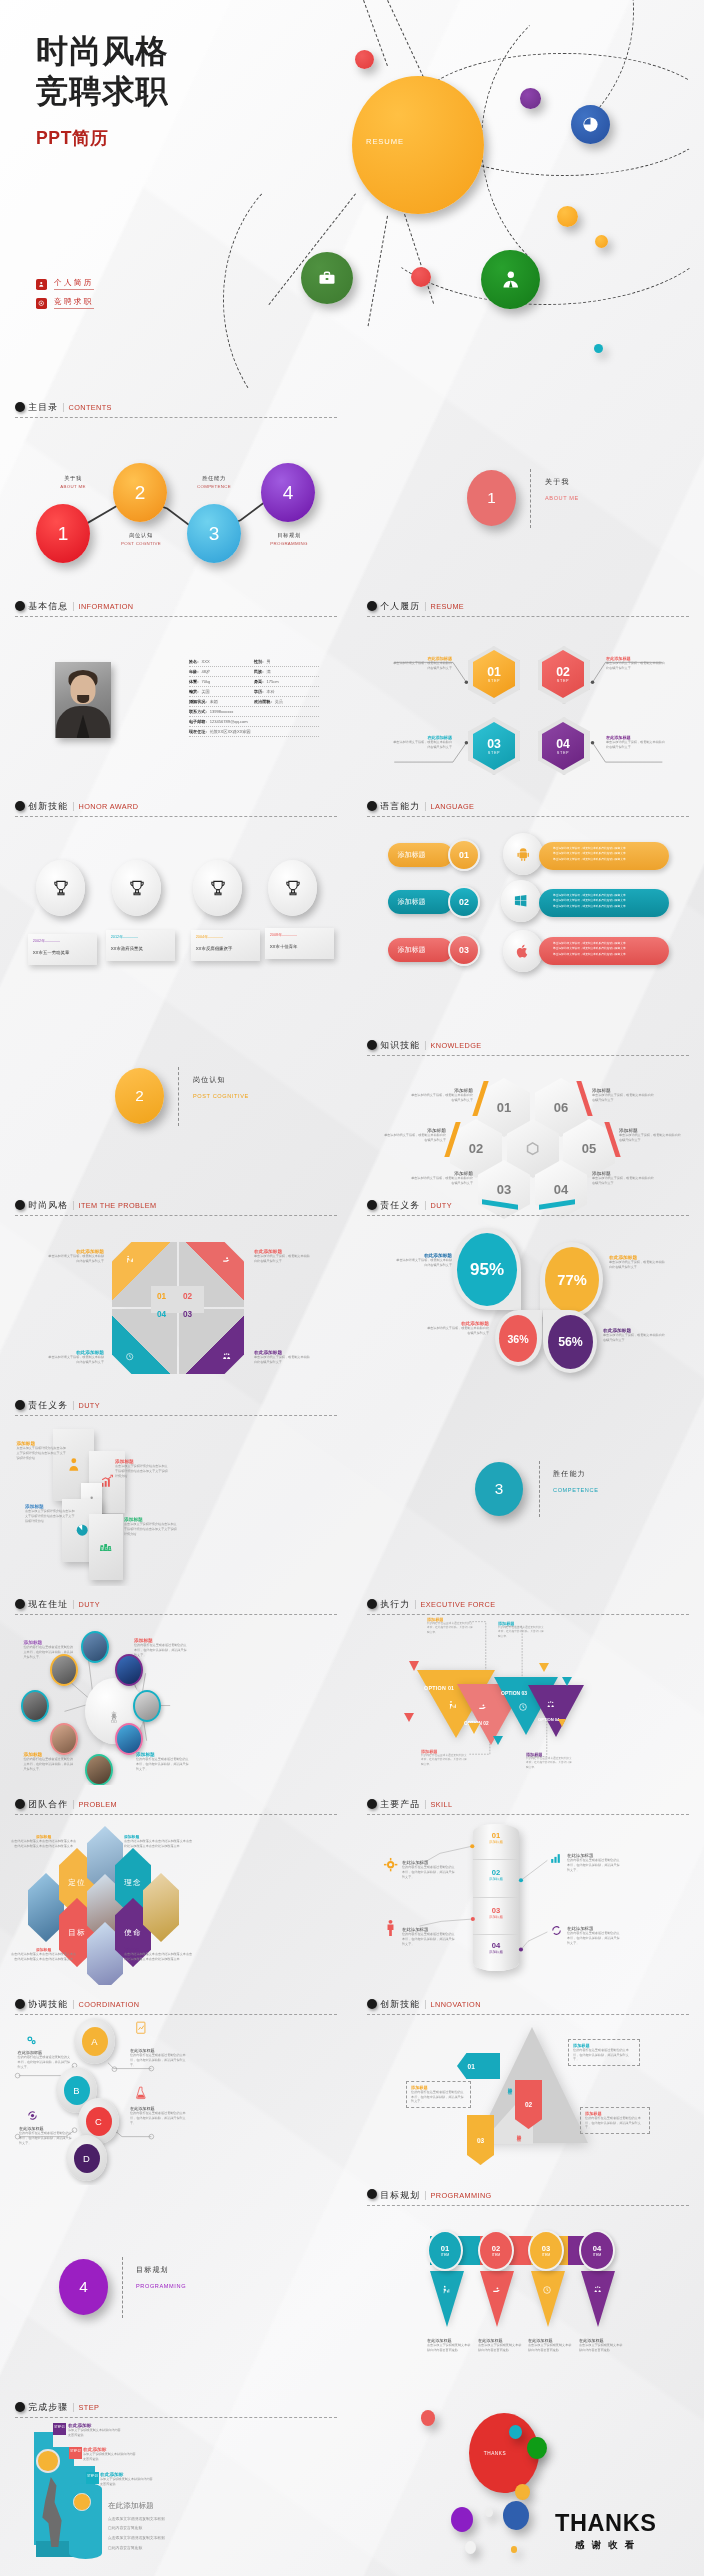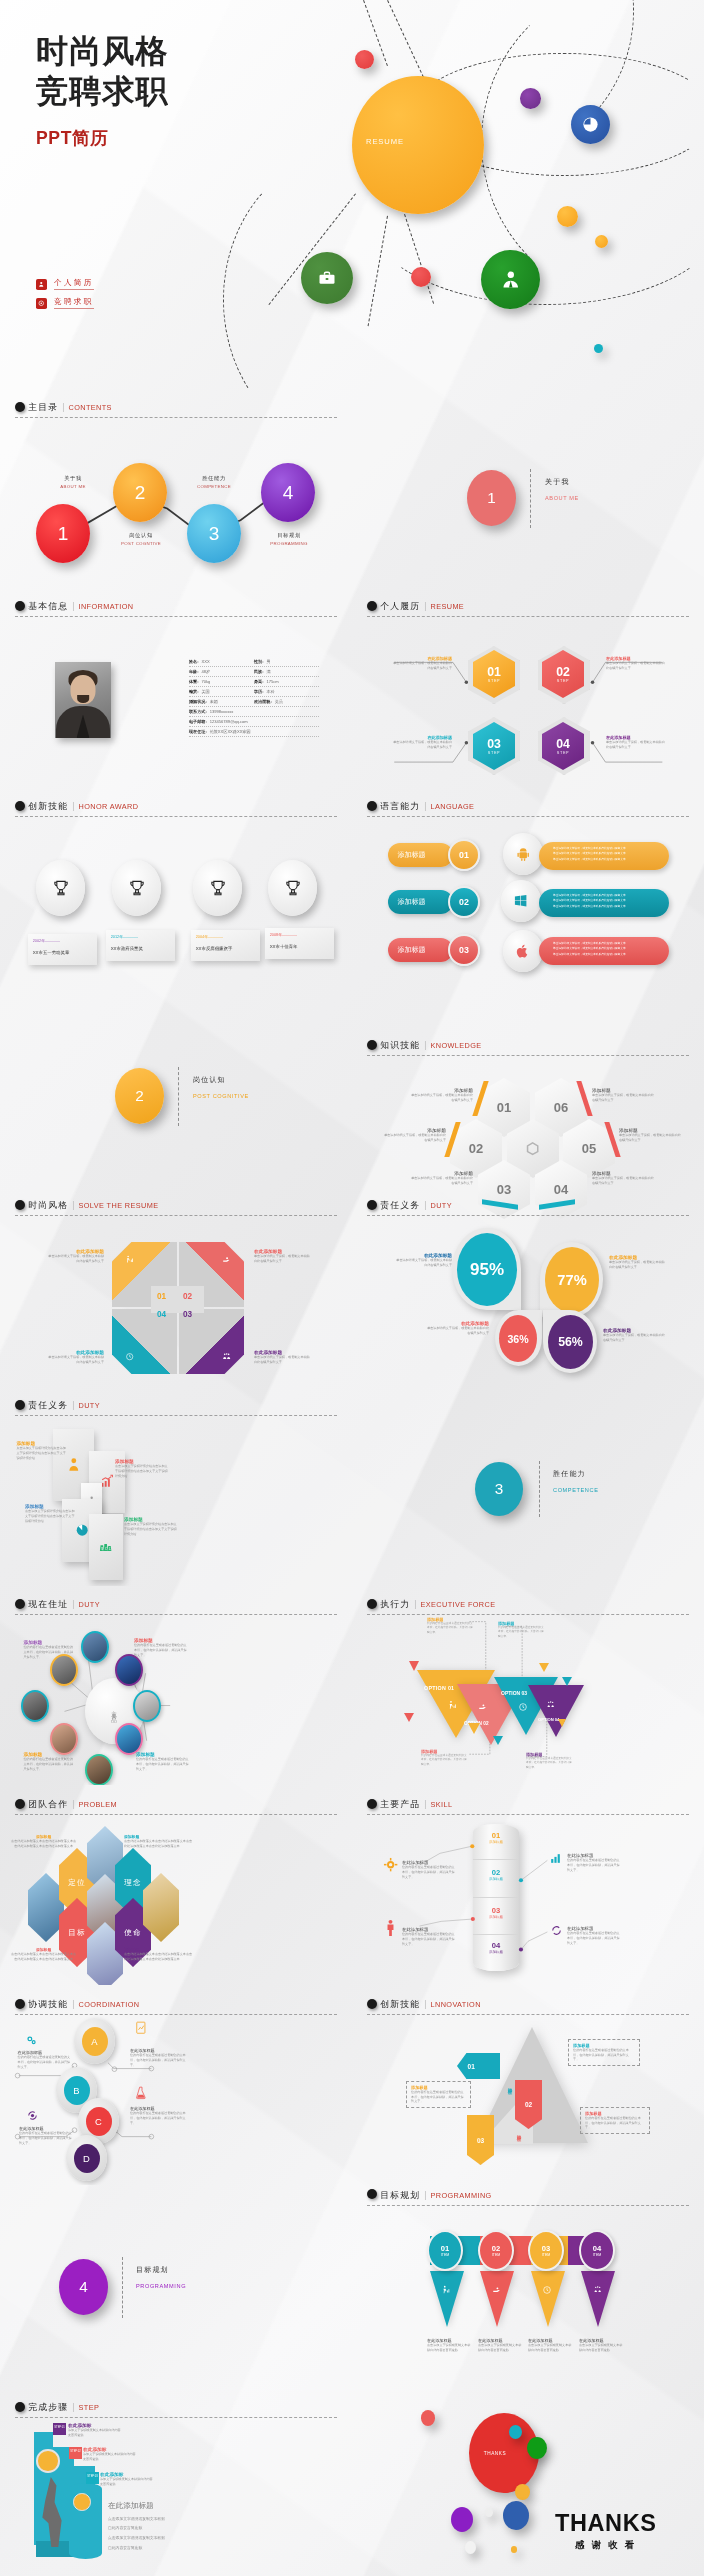--- a/index.html
+++ b/index.html
@@ -551,21 +551,21 @@
   </div>
   <div style="position:absolute;left:187px;top:176px;width:36px;height:4.7px;background:#16afc3;transform:skewY(-9deg);"></div>
   <div style="position:absolute;left:240px;top:144px;width:62px;">
     <div style="font-size:4.7px;color:#3a3a3a;">添加标题</div>
     <div class="tiny">单击添加详细文字说明，或复制文本粘贴自此右键只保留文字</div>
   </div>
 </div>
 
 <div class="slide" style="left:0;top:1186px;width:352px;height:200px;">
   <div class="sec-head">
-    <span class="bullet"></span><span class="cn">时尚风格</span><span class="bar">|</span><span class="en">SOLVE THE RESUME</span>
+    <span class="bullet"></span><span class="cn">时尚风格</span><span class="bar">|</span><span class="en">ITEM THE PROBLEM</span>
     <div class="rule"></div>
   </div>
 
   <div style="position:absolute;left:112px;top:56px;width:65px;height:65px;background:#cfcfcf;clip-path:polygon(30% 0,100% 0,100% 100%,0 100%,0 30%);"></div>
   <div style="position:absolute;left:112px;top:56px;width:65px;height:65px;background:linear-gradient(135deg,#f8b94a 0 45%,transparent 45%);clip-path:polygon(30% 0,100% 0,100% 100%,0 100%,0 30%);">
     <svg style="position:absolute;left:13px;top:13px;" width="9.4" height="9.4" viewBox="0 0 24 24">
         <circle cx="8" cy="4" r="2" fill="#fff"></circle>
         <path d="M5 8h5l2 6h-2l-1.6-4-1 9H5.6l.4-7z" fill="#fff"></path>
         <rect x="15" y="12" width="2" height="6" fill="#fff"></rect>
         <rect x="18" y="9" width="2" height="9" fill="#fff"></rect>

